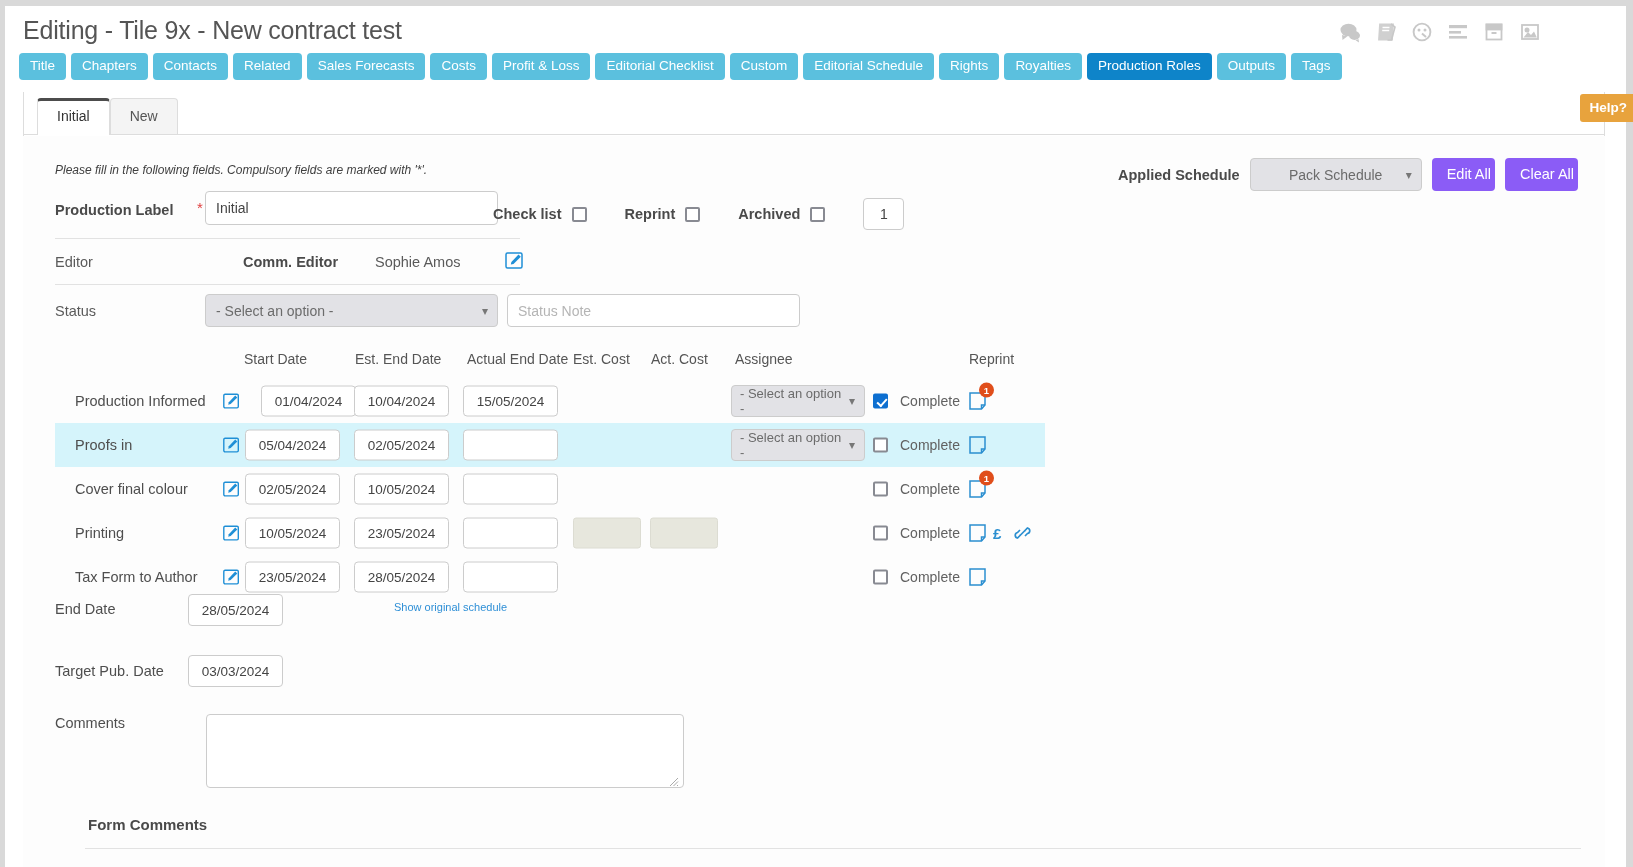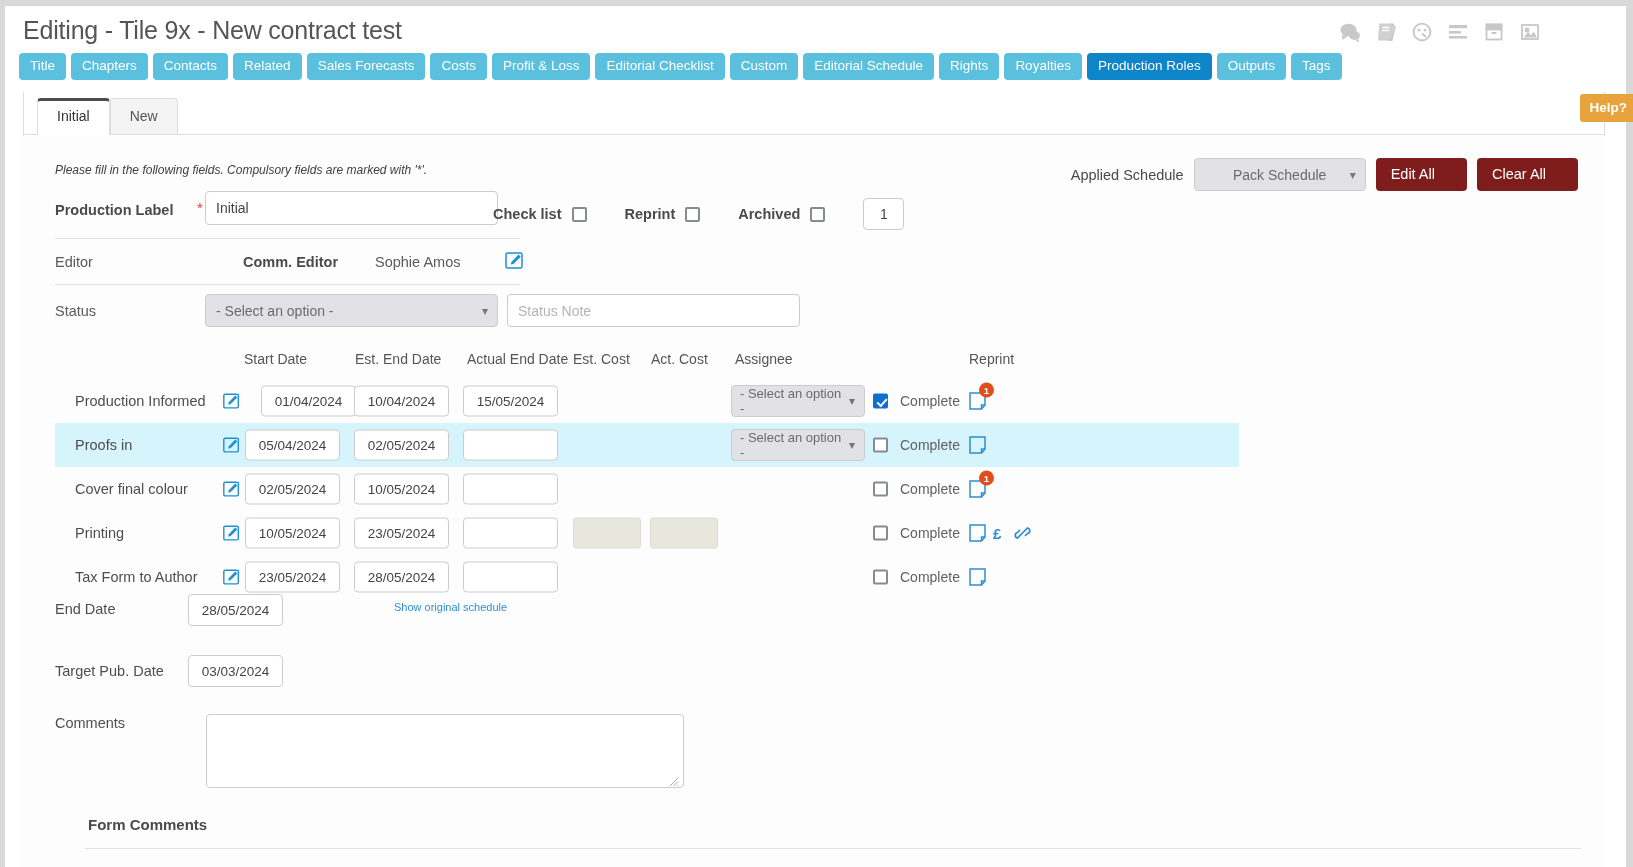--- a/index.html
+++ b/index.html
@@ -294,29 +294,29 @@
   .formcomments-hr {
     position: absolute; left: 62px; top: 712px; width: 1496px; height: 1px;
     background: #e2e2e2;
   }
 
   
   .applied-wrap {
     position: absolute; right: 27px; top: 22px;
     display: flex; align-items: center; gap: 10px;
   }
-  .applied-lbl { font-size: 14.5px; color: #4a4a4a; font-weight: 400; }
+  .applied-lbl { font-size: 14.5px; color: #4a4a4a; font-weight: 700; }
   .applied-sel {
     width: 172px; height: 33px; font-size: 14px; justify-content: center;
   }
   .bluebtn {
-    background: #7f1d1d; color: #ffffff;
+    background: #8b5cf6; color: #ffffff;
     border: none; border-radius: 4px;
     font-size: 14.5px;
-    padding: 8px 32px 9px 15px;
+    padding: 8px 4px 9px 15px;
     cursor: pointer;
     font-family: "Liberation Sans", sans-serif;
     line-height: 16px;
   }
 </style>
 </head>
 <body>
 
 <div class="page">
   <div class="chrome-top"></div>
@@ -491,21 +491,21 @@
           <span class="complete-lbl" style="left:845px;">Complete</span>
           <span class="manage-ico" style="left:914px;width:17px;height:19px;">
             <svg viewBox="0 0 17 19" width="17" height="19" fill="none" stroke="currentColor" stroke-width="1.5">
               <path d="M1 1.6 L16 1.6 L16 13.5 L12.5 17.4 L1 17.4 Z"></path>
               <path d="M16 13.5 L12.5 13.5 L12.5 17.4"></path>
             </svg>
             <span class="badge">1</span>
           </span>
         </div>
 
-        <div class="srow hl" style="width:1184px;">
+        <div class="srow hl" style="width:990px;">
           <span class="task">Proofs in</span>
           <span class="edit-ico" style="left:168px;">
             <svg viewBox="0 0 17 17" width="17" height="17" fill="none" stroke="currentColor" stroke-width="1.4">
               <rect x="0.8" y="1.8" width="14.5" height="13.6" rx="1.3"></rect>
               <path d="M12.2 3 L14.3 5.1 L7.7 11.6 L5.2 12.2 L5.8 9.7 Z" fill="currentColor" stroke="none"></path>
             </svg>
           </span>
           <input class="dateinput" style="left: 190px;" value="05/04/2024">
           <input class="dateinput" style="left: 299px;" value="02/05/2024">
           <input class="dateinput" style="left: 408px;" value="">

